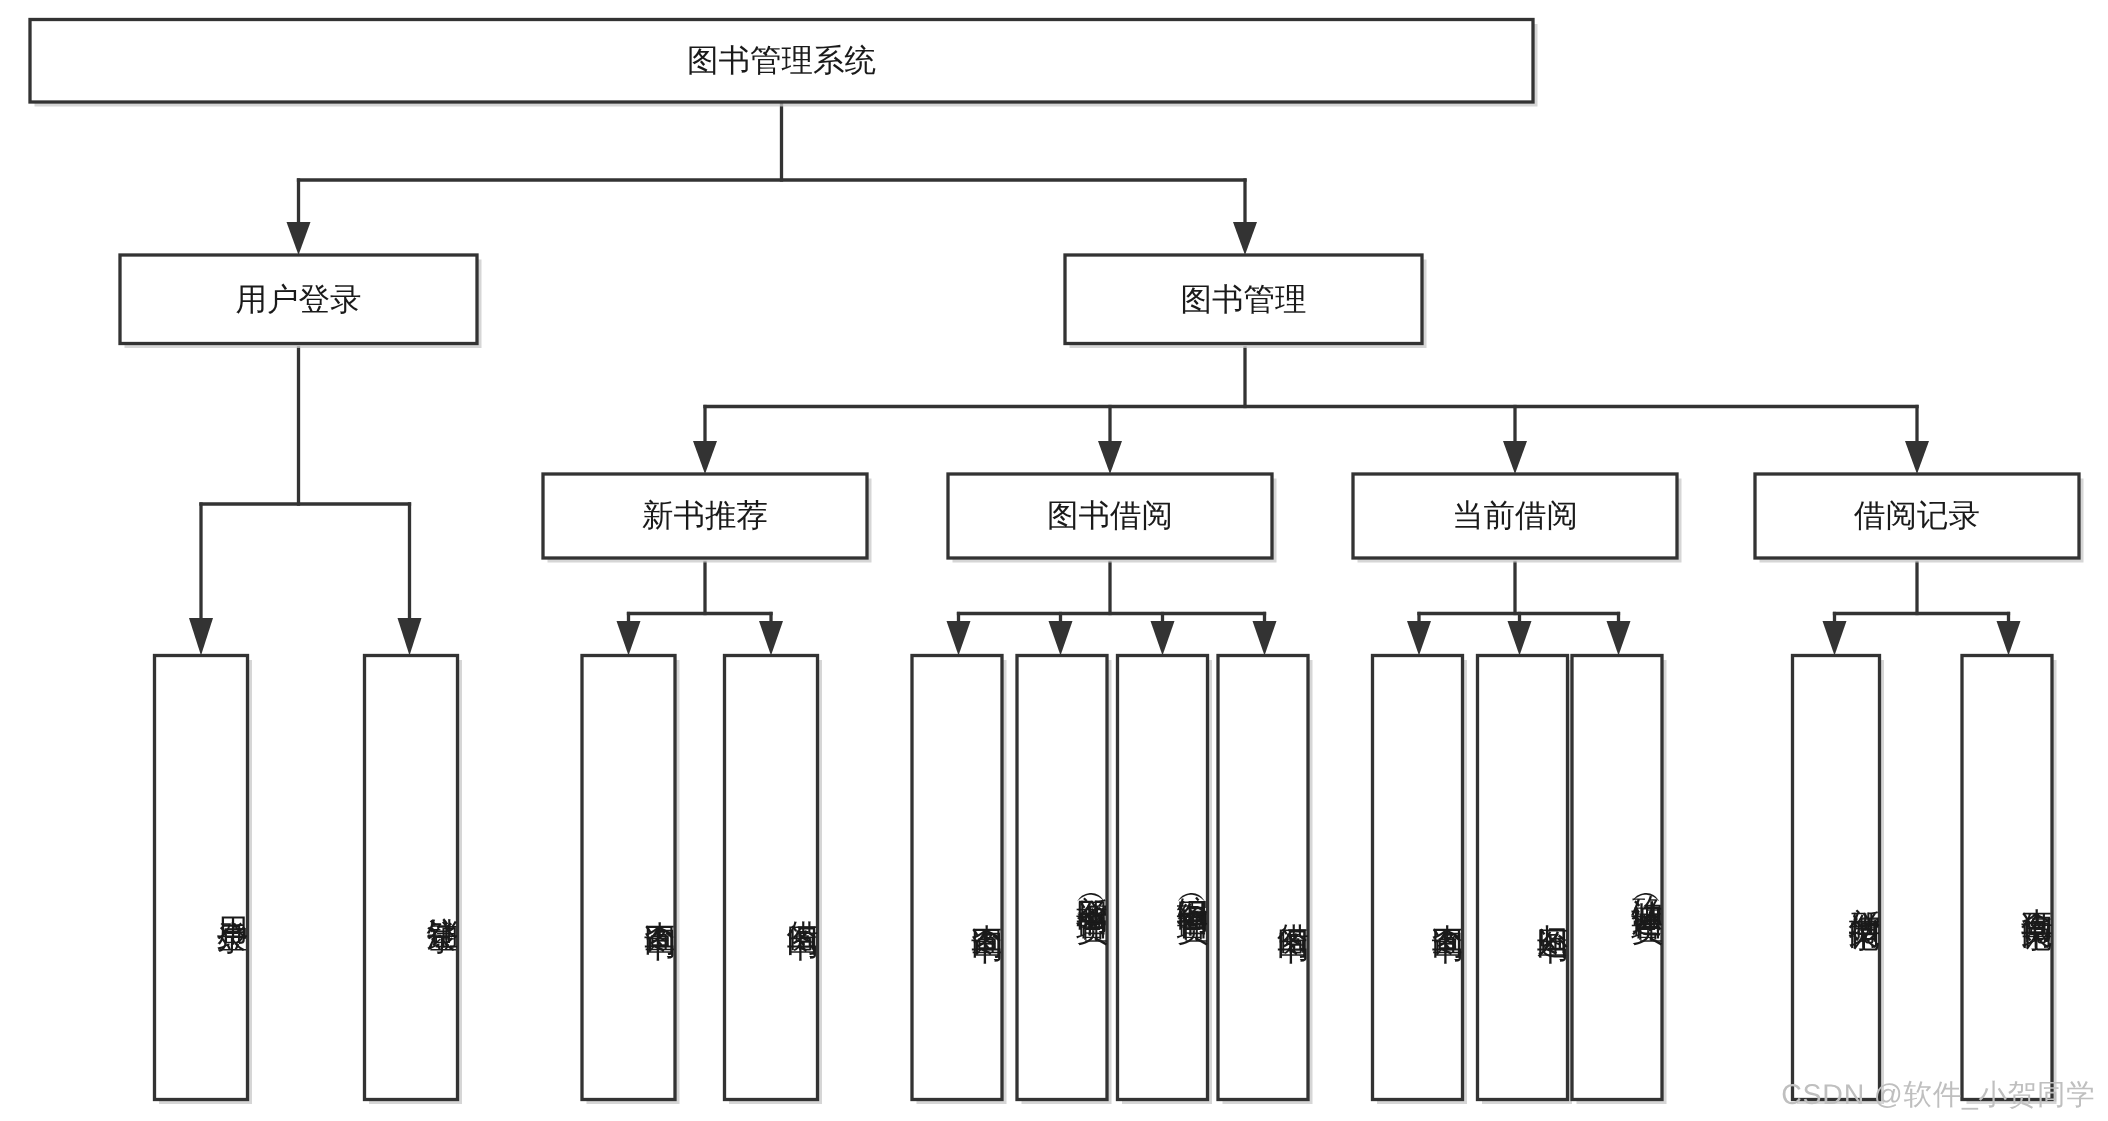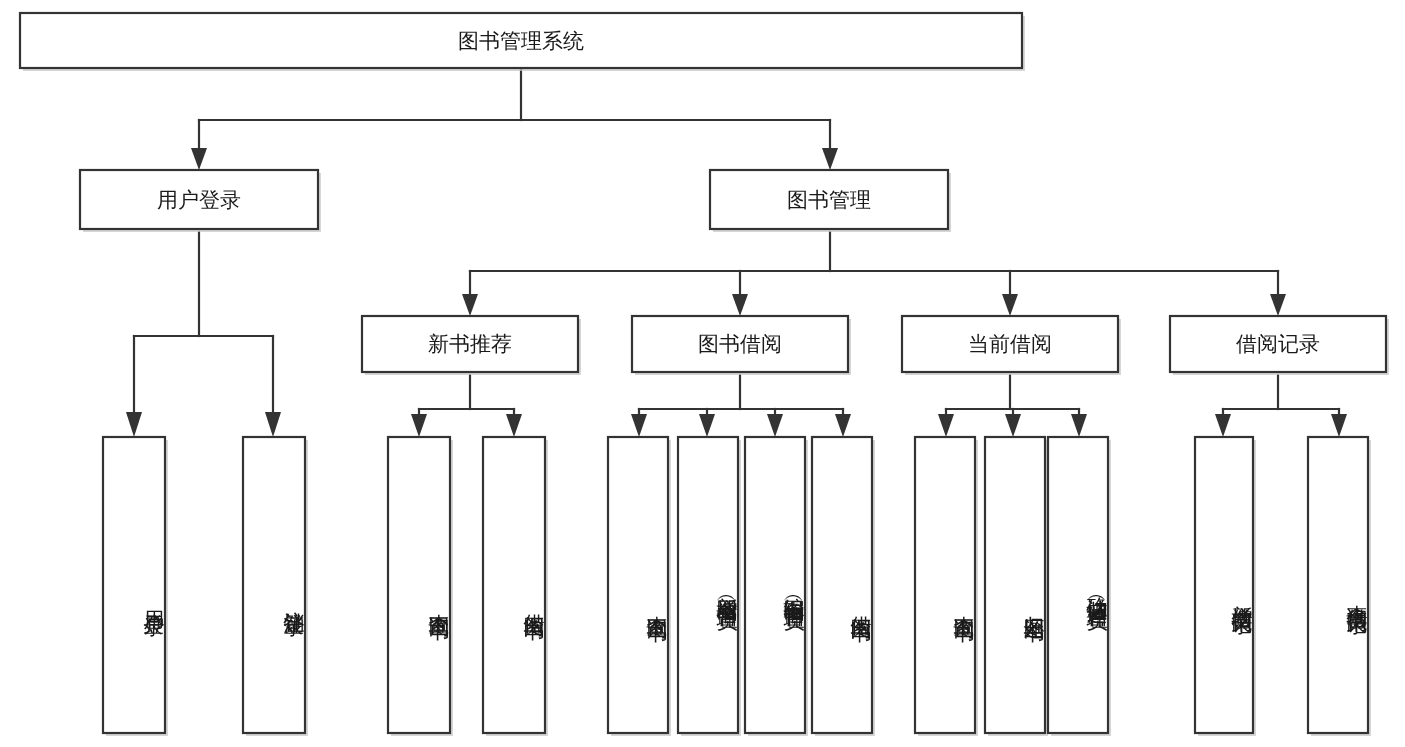--- a/index.html
+++ b/index.html
@@ -299,14 +299,15 @@
     <g>
       <rect class="node-shadow" x="1311" y="440" width="60" height="296"></rect>
       <rect class="node-box" x="1308" y="437" width="60" height="296"></rect>
       <foreignObject class="leaf-label-fo" x="1308" y="449" width="60" height="284">
         <div xmlns="http://www.w3.org/1999/xhtml" class="leaf-text-vertical">查询借阅记录</div>
       </foreignObject>
     </g>
 
   </svg>
 
+  <div class="watermark">CSDN @软件_小贺同学</div>
 
 </div>
 
 </body></html>

